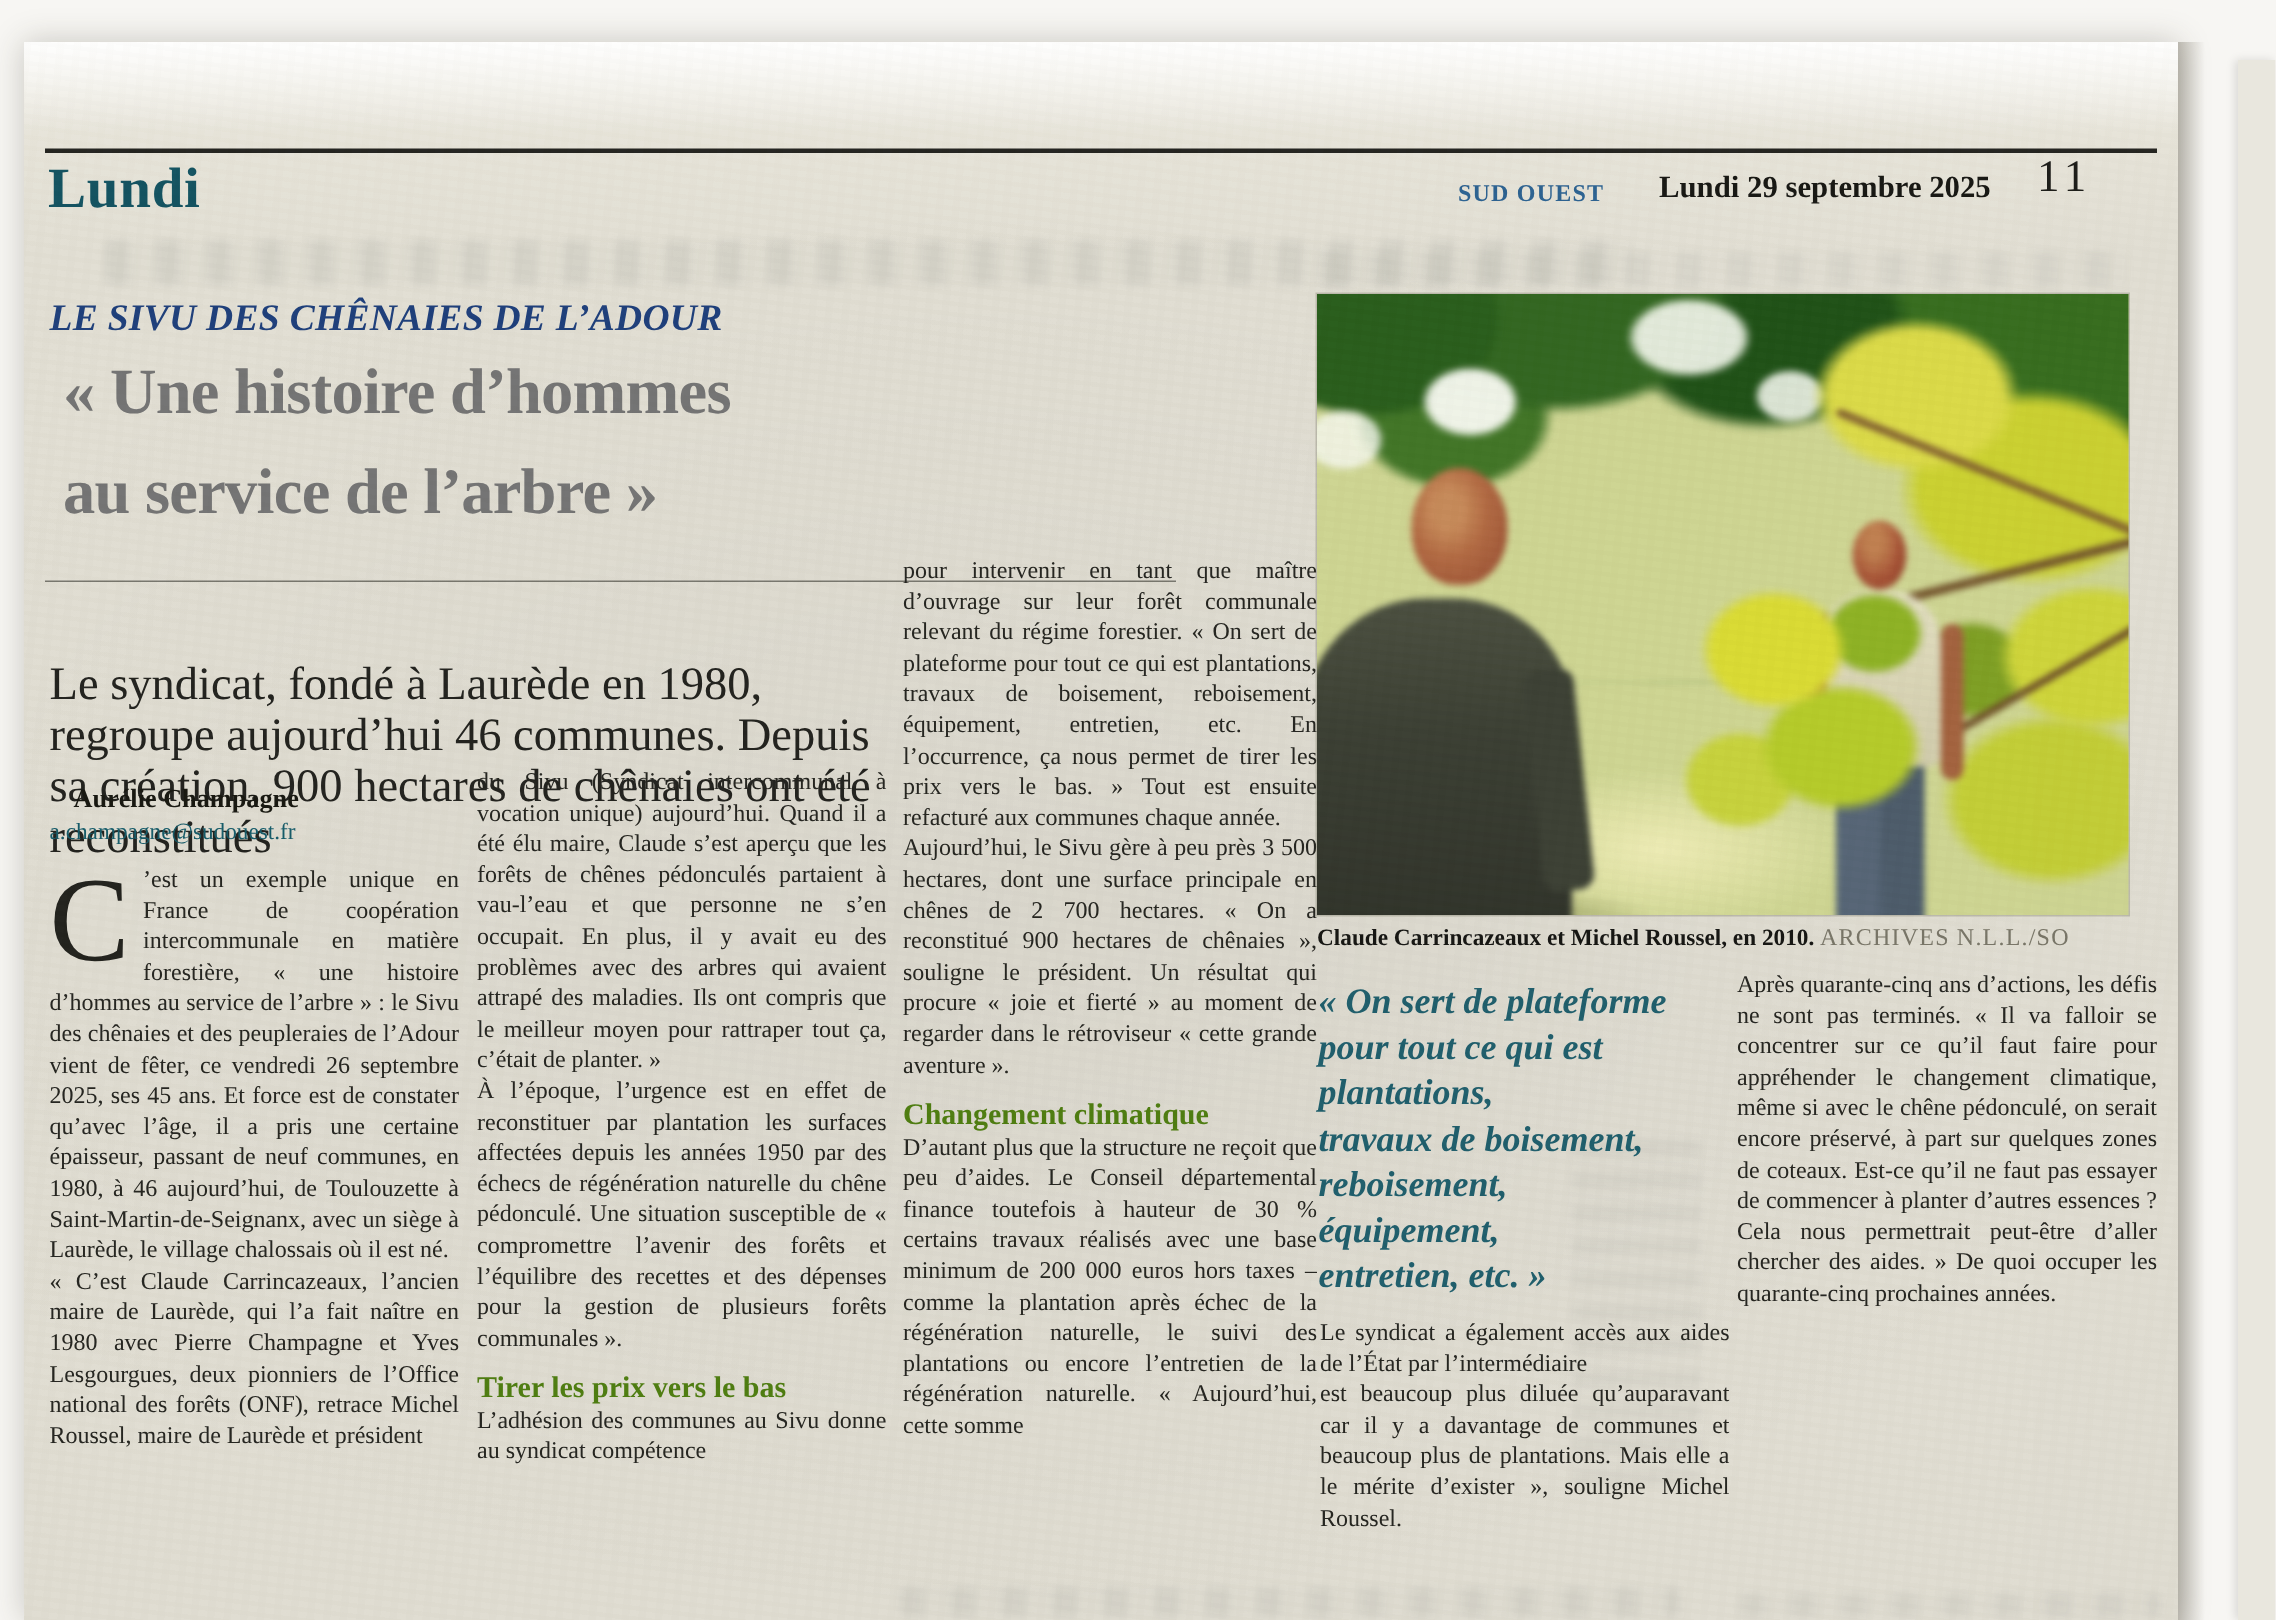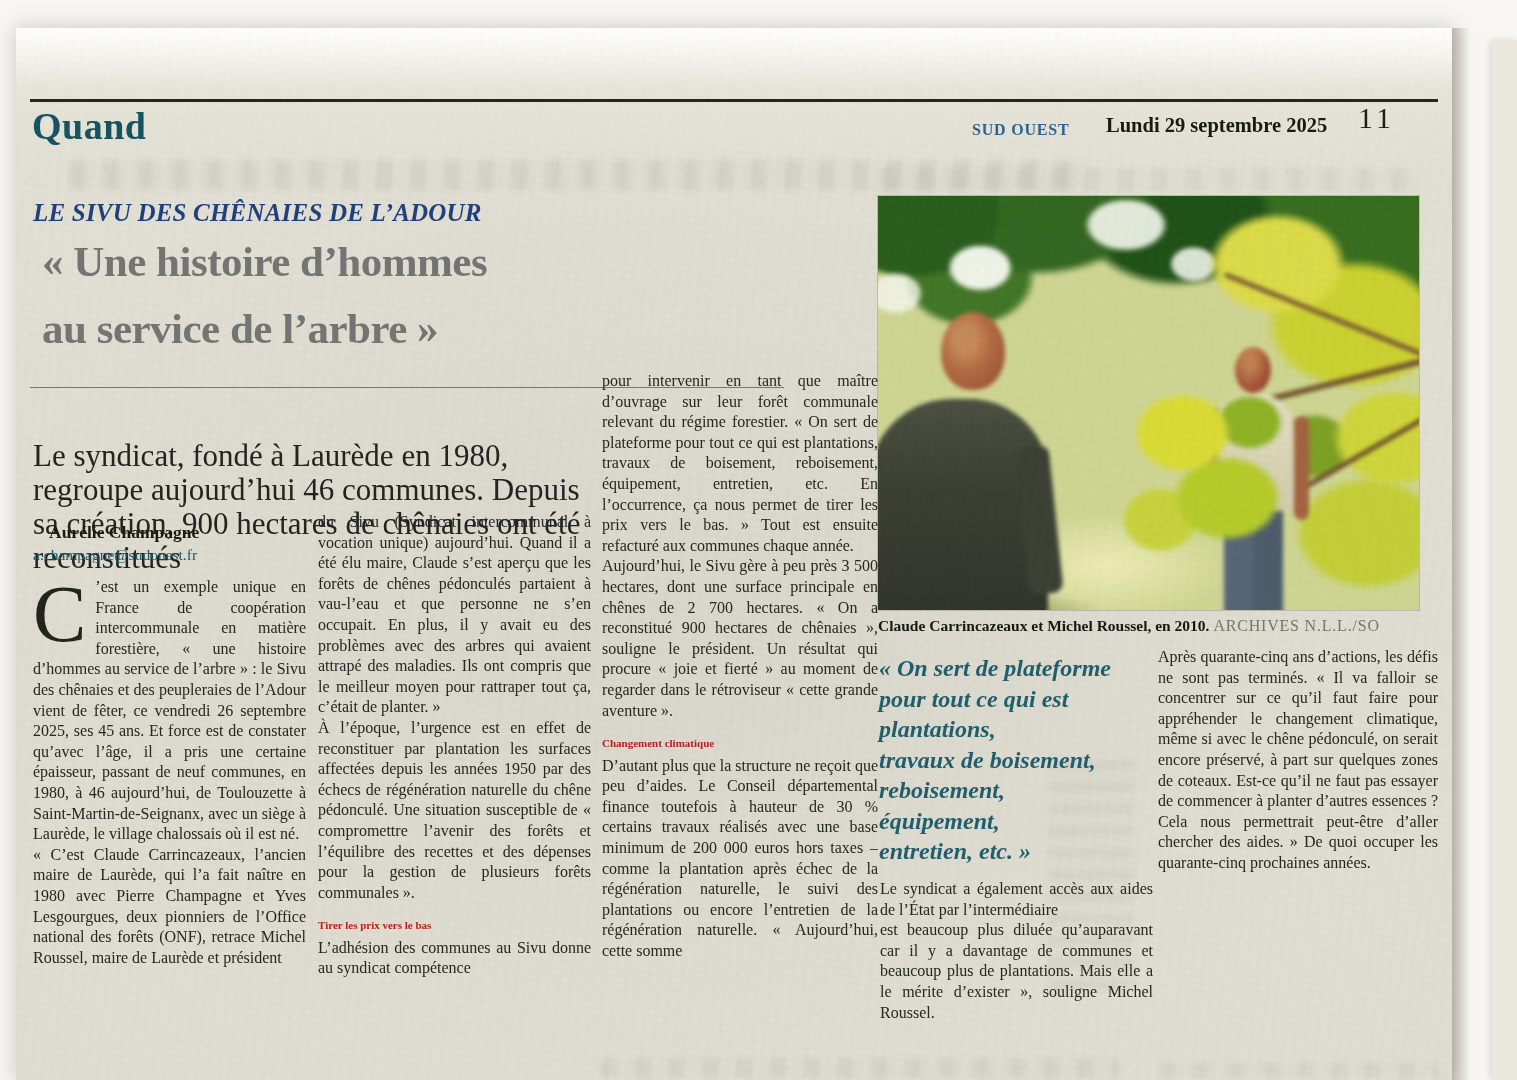--- a/index.html
+++ b/index.html
@@ -51,21 +51,21 @@
   .head-rule { position:absolute; left:30px; top:387px; width:754px; height:1px; background:#76756c; }
   .standfirst { position:absolute; left:33px; top:399px; width:560px; font-size:31px; line-height:34px;
     color:#21211d;margin-top:40px; }
   .byline { position:absolute; left:33px; top:522px; font-size:17.5px; font-weight:700; color:#16160f;margin-left:16px; }
   .byline-email { position:absolute; left:33px; top:546px; font-size:15.5px; color:#145a68; }
 
   
   .col { position:absolute; width:273px; text-align:justify; font-size:16px; line-height:20.6px;
     color:#24241f; overflow:hidden; }
   .col p { margin:0; }
-  .col .subhead { font-weight:700; font-size:11px; color:#b91c1c; margin:12px 0 2px; text-align:left; }
+  .col .subhead { font-weight:700; font-size:20px; color:#4d7c0f; margin:12px 0 2px; text-align:left; }
   .c1 { left:33px;  top:577px; height:482px; }
   .c2 { left:318px; top:512px; height:548px; }
   .c3 { left:602px; top:371px; width:276px; height:700px; }
   .c4 { left:880px; top:879px; height:192px; }
   .c5 { left:1158px; top:647px; width:280px; height:424px; }
   .dropcap { float:left; font-size:80px; line-height:62px; padding:6px 9px 0 0; color:#21211c; }
 
   
   .pull-quote { position:absolute; left:879px; top:653px; width:280px; font-size:24px; font-weight:700;
     line-height:30.5px; color:#1e5d6b; white-space:pre-line;font-style:italic; }
@@ -141,21 +141,21 @@
   <div class="edge-shadow"></div>
   <div class="second-sheet"></div>
 
   <div class="ghost g1"></div>
   <div class="ghost g2"></div>
   <div class="ghost g3"></div>
   <div class="ghost g4"></div>
   <div class="ghost g5"></div>
 
   <div class="top-rule"></div>
-  <div class="section-title">Quand</div>
+  <div class="section-title">Lundi</div>
   <div class="masthead">SUD OUEST</div>
   <div class="edition-date">Lundi 29 septembre 2025</div>
   <div class="page-number">11</div>
 
   <div class="kicker">LE SIVU DES CHÊNAIES DE L’ADOUR</div>
   <div class="headline">« Une histoire d’hommes
 au service de l’arbre »</div>
   <div class="head-rule"></div>
   <div class="standfirst">Le syndicat, fondé à Laurède en 1980, regroupe aujourd’hui 46 communes. Depuis sa création, 900 hectares de chênaies ont été reconstitués</div>
   <div class="byline">Aurélie Champagne</div>

